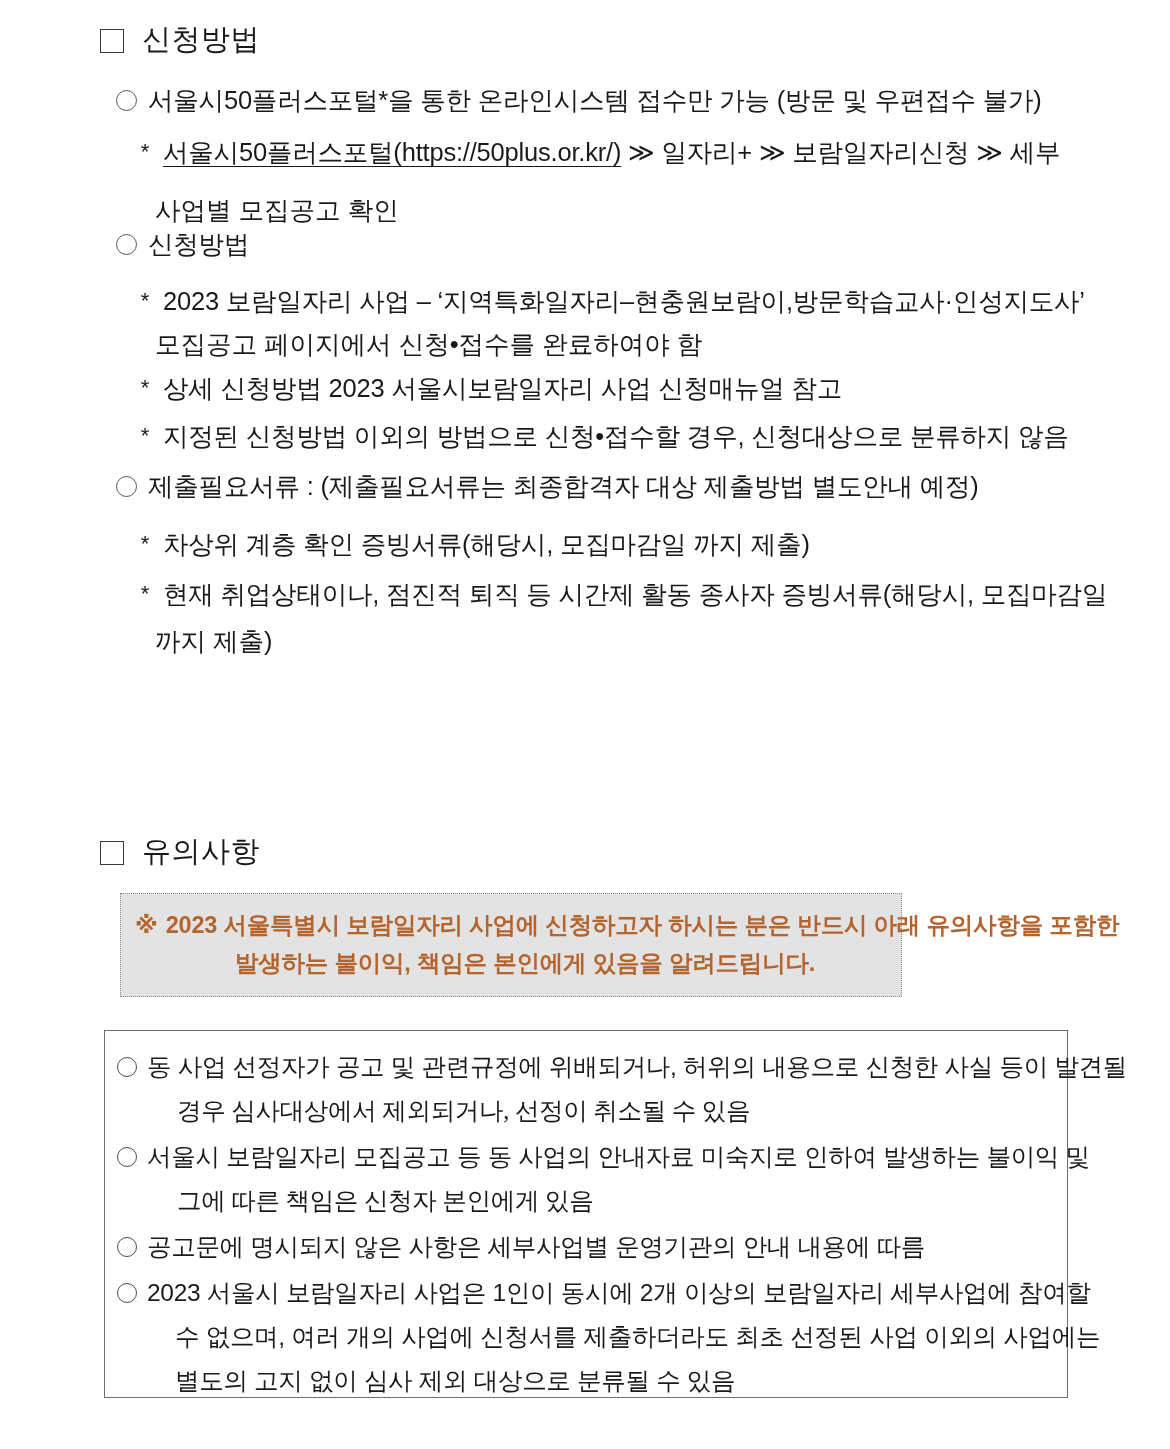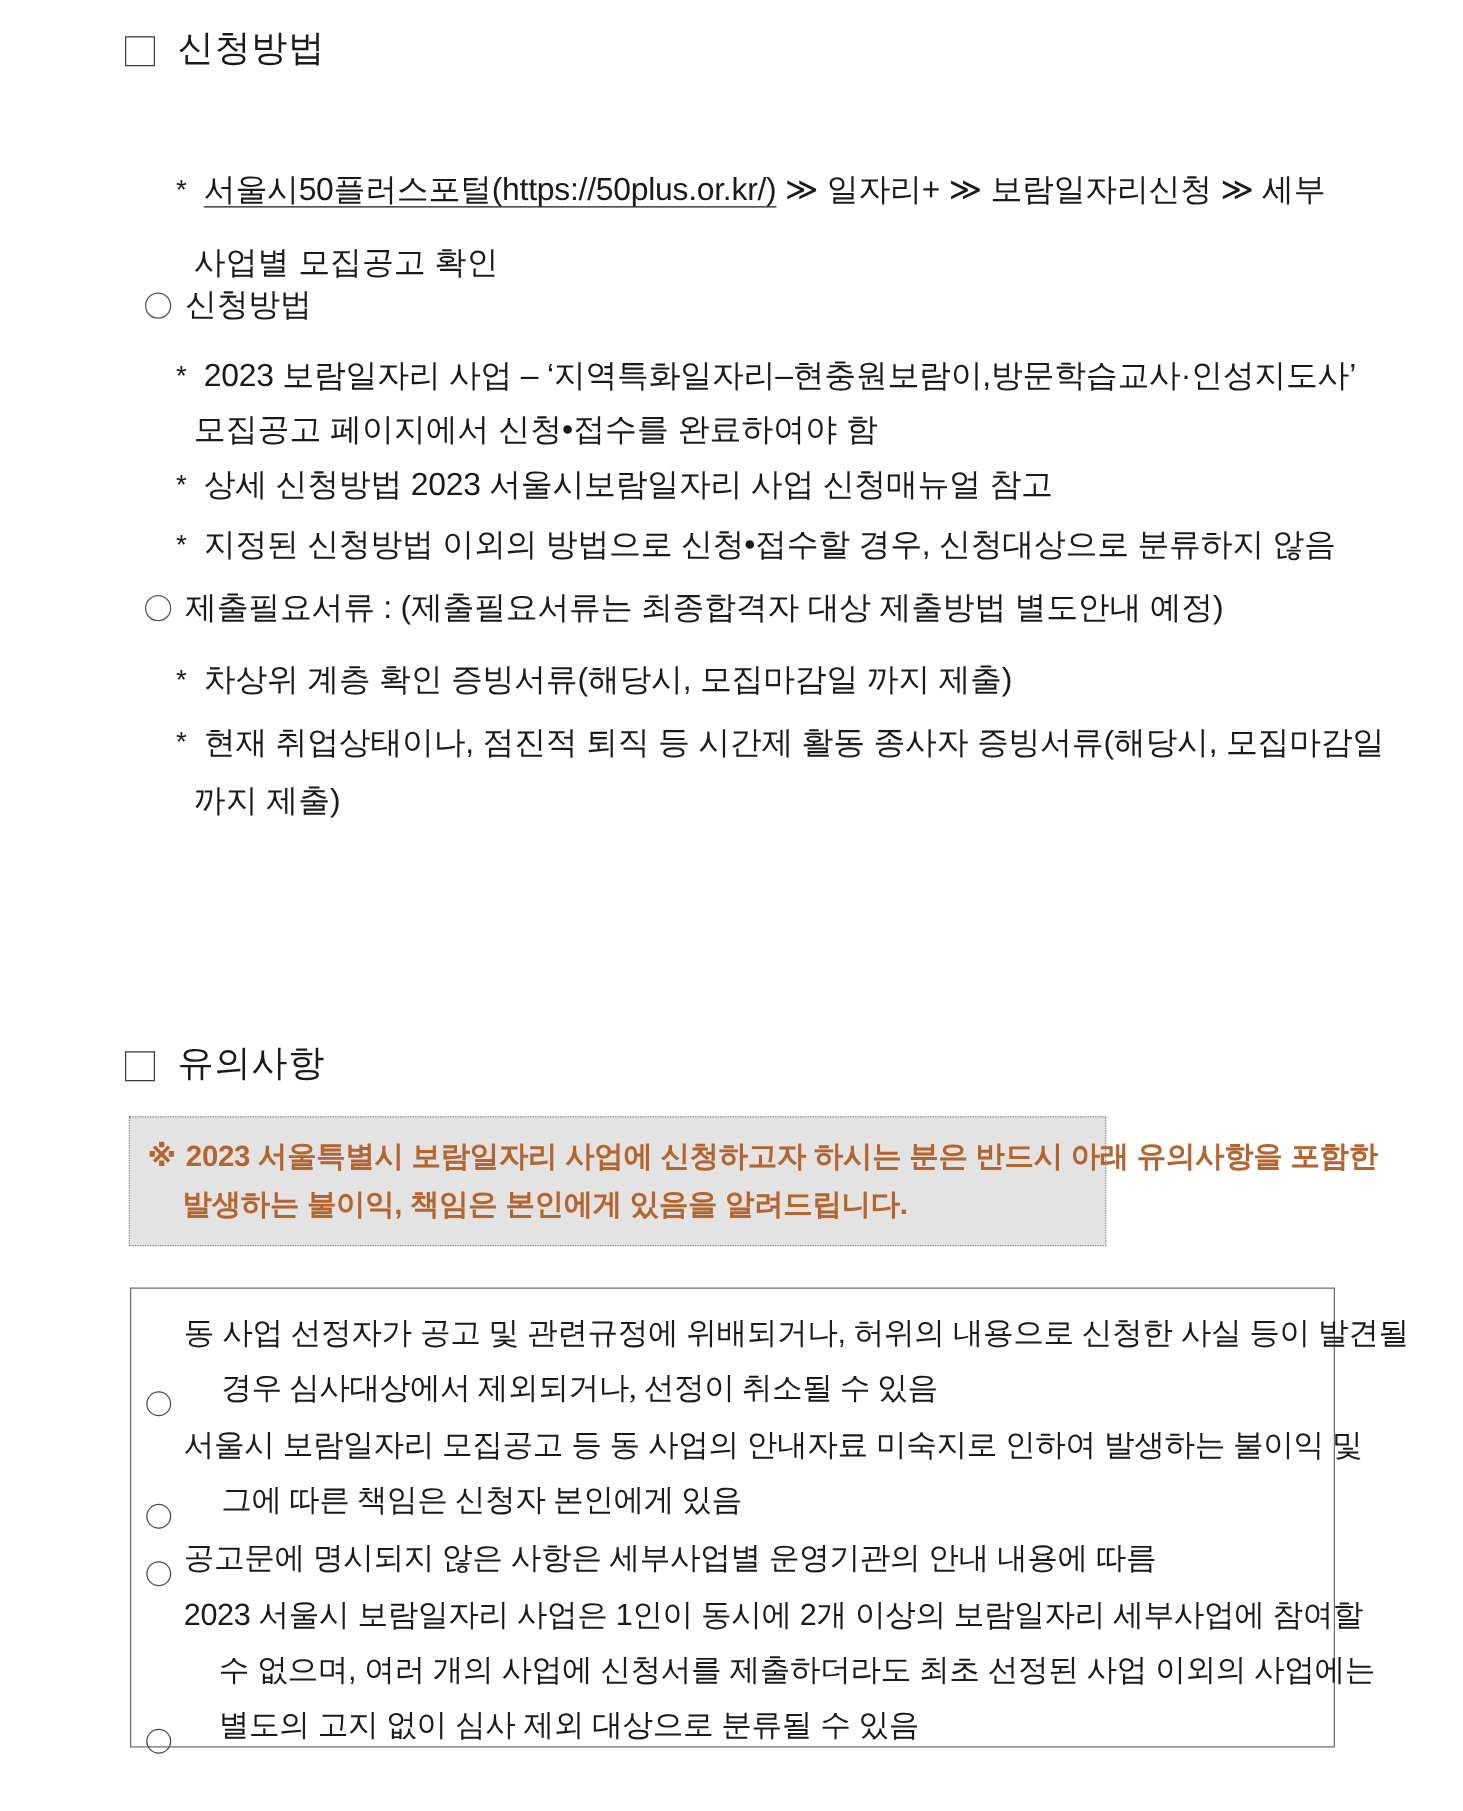--- a/index.html
+++ b/index.html
@@ -121,27 +121,28 @@
     font-size: 30px;
     font-weight: bold;
     letter-spacing: 0.6px;
     color: #000;
     white-space: pre;
   }
 
   
   .notice-box {
     position: absolute;
-    left: 103px;
+    left: 120px;
     top: 893px;
     width: 782px;
     box-sizing: border-box;
     border: 1.6px dotted #8a8a8a;
     background: #e3e3e3;
     padding: 12px 14px 14px 14px;
+    text-align: center;
   }
   .notice-line {
     font-size: 23.5px;
     line-height: 38px;
     font-weight: bold;
     color: #b5642d;
     white-space: pre;
     letter-spacing: -0.2px;
   }
   .notice-line.indent { padding-left: 28px; }
@@ -154,21 +155,21 @@
     top: 1030px;
     width: 964px;
     height: 368px;
     box-sizing: border-box;
     border: 1.7px solid #6f6f6f;
     background: #ffffff;
     padding: 14px 16px 10px 12px;
   }
   .lb-item {
     display: flex;
-    align-items: flex-end;
+    align-items: flex-start;
     margin-bottom: 2px;
   }
   .lb-item .bullet-circ {
     width: 20px; height: 20px;
     margin-top: 12px; margin-right: 10px;
     border-color: #4a4a4a;
   }
   .lb-body { flex: 1 1 auto; }
   .lb-line {
     font-size: 24.5px;
@@ -182,20 +183,24 @@
 </head>
 <body>
 
 <div class="page">
 
   <div class="line h-sq" style="top:16px;">
     <span class="bullet-sq"></span>
     <span class="txt">신청방법</span>
   </div>
 
+  <div class="line l-circ" style="top:77px;">
+    <span class="bullet-circ"></span>
+    <span class="txt">서울시50플러스포털*을 통한 온라인시스템 접수만 가능 (방문 및 우편접수 불가)</span>
+  </div>
 
   <div class="line l-ast" style="top:129px;">
     <span class="bullet-ast">*</span>
     <span class="txt underlined">서울시50플러스포털(https://50plus.or.kr/)</span>
     <span class="txt"> ≫ 일자리+ ≫ 보람일자리신청 ≫ 세부</span>
   </div>
   <div class="l-cont" style="top:187px;">사업별 모집공고 확인</div>
 
   <div class="line l-circ" style="top:221px;">
     <span class="bullet-circ"></span>

